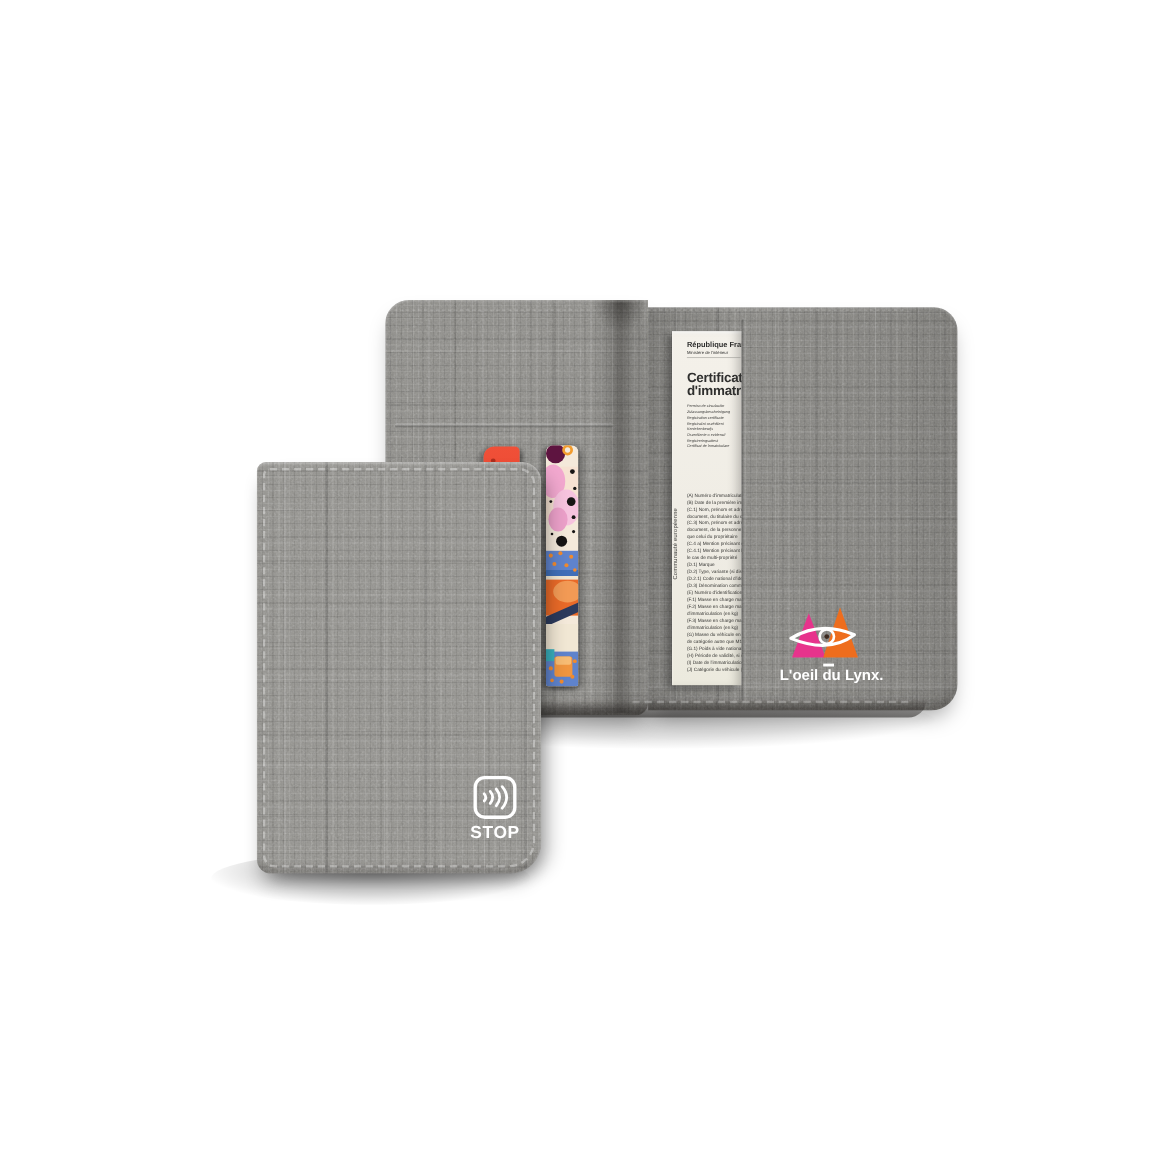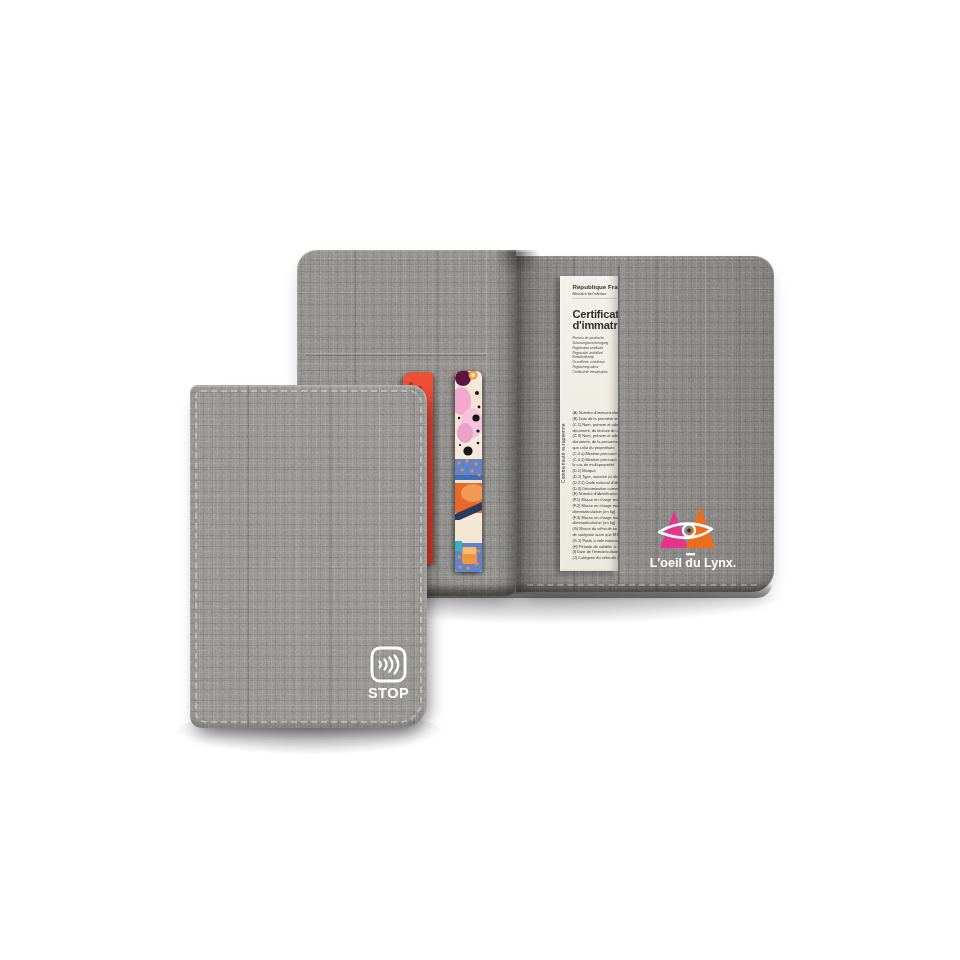--- a/index.html
+++ b/index.html
@@ -13,21 +13,21 @@
      background:radial-gradient(ellipse at 50% 40%,rgba(0,0,0,.26) 0%,rgba(0,0,0,.12) 45%,rgba(0,0,0,0) 72%);}
   .floor-shadow.closed{left:176px;top:710px;width:266px;height:44px;
      background:radial-gradient(ellipse at 50% 35%,rgba(0,0,0,.32) 0%,rgba(0,0,0,.14) 48%,rgba(0,0,0,0) 74%);}
 
   
   .fabric{position:absolute;background-color:#8d8c88;overflow:hidden;
     background-image:
       repeating-linear-gradient(90deg, rgba(255,255,255,.09) 0 1px, rgba(0,0,0,0) 1px 4px, rgba(0,0,0,.08) 4px 5px, rgba(0,0,0,0) 5px 9px),
       repeating-linear-gradient(0deg, rgba(255,255,255,.07) 0 1px, rgba(0,0,0,0) 1px 5px, rgba(0,0,0,.09) 5px 6px, rgba(0,0,0,0) 6px 11px),
       repeating-linear-gradient(90deg, rgba(0,0,0,0) 0 23px, rgba(255,255,255,.12) 23px 24px, rgba(0,0,0,0) 24px 57px, rgba(0,0,0,.10) 57px 59px, rgba(0,0,0,0) 59px 83px),
-      repeating-linear-gradient(0deg, rgba(0,0,0,0) 0 19px, rgba(255,255,255,.10) 19px 20px, rgba(0,0,0,0) 20px 47px, rgba(0,0,0,.08) 47px 48px, rgba(0,0,0,0) 48px 71px);}
+      repeating-linear-gradient(0deg, rgba(0,0,0,0) 0 19px, rgba(255,255,255,.10) 19px 20px, rgba(0,0,0,0) 20px 47px, rgba(0,0,0,.08) 47px 48px, rgba(0,0,0,0) 48px 71px); margin-left: 24px;}
   svg.tex{position:absolute;inset:0;width:100%;height:100%;opacity:.5;mix-blend-mode:soft-light;pointer-events:none;}
   svg.tex2{position:absolute;inset:0;width:100%;height:100%;opacity:.14;pointer-events:none;}
 
   
   .open-wallet{position:absolute;left:297px;top:250px;width:477px;height:348px;}
   .panel-left{left:0;top:0;width:219px;height:346px;border-radius:20px 0 10px 20px;
       box-shadow:0 10px 18px -6px rgba(0,0,0,.35), inset 0 1px 2px rgba(255,255,255,.22),
                  inset 2px 0 3px -1px rgba(255,255,255,.14), inset 0 -12px 14px -9px rgba(40,37,34,.65);}
   .panel-right{left:219px;top:6px;width:258px;height:336px;border-radius:0 20px 22px 0;background-color:#888783;
       box-shadow:0 10px 18px -6px rgba(0,0,0,.35), inset 0 1px 2px rgba(255,255,255,.20),

